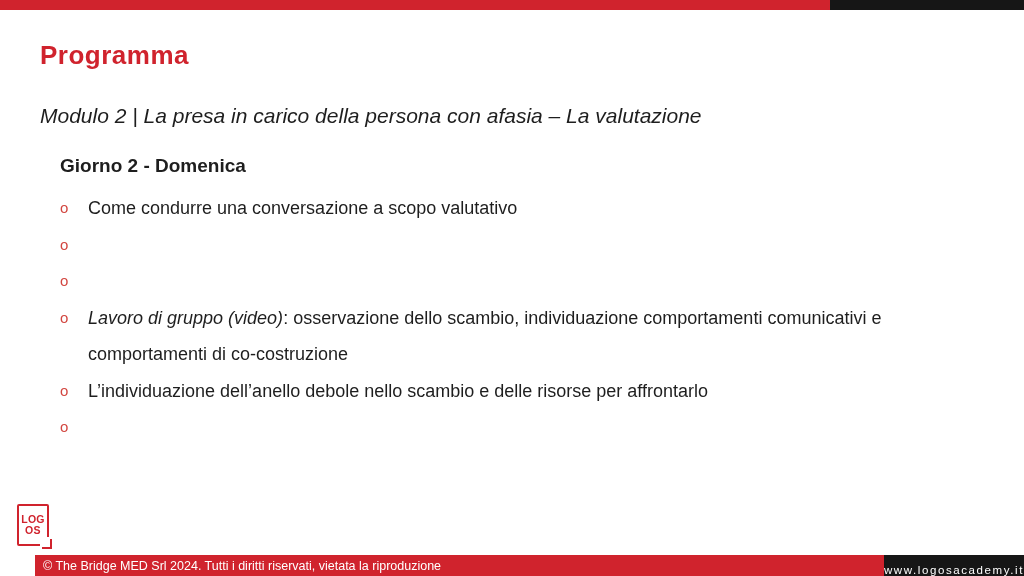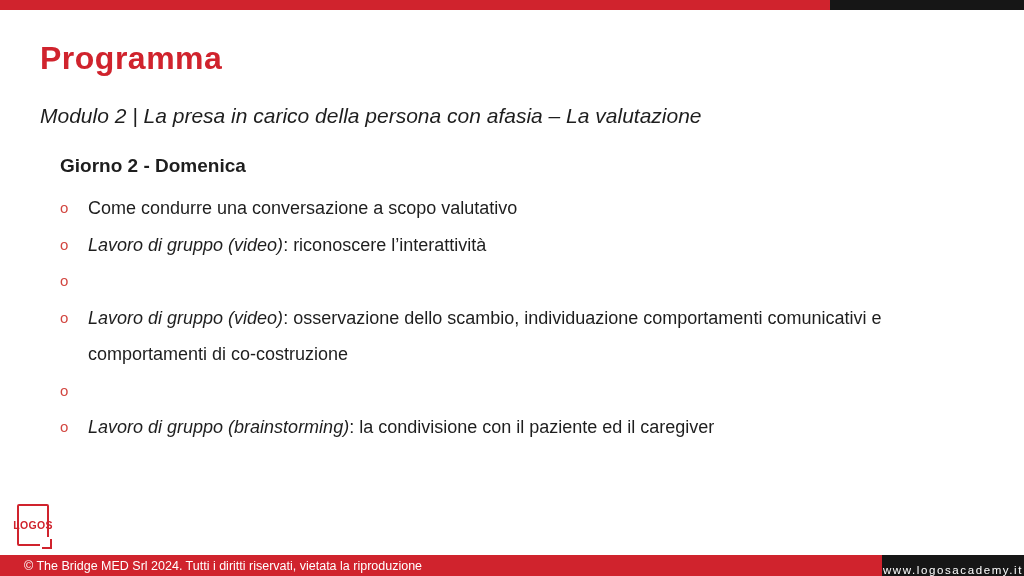--- a/index.html
+++ b/index.html
@@ -20,21 +20,21 @@
   .slide{position:absolute;inset:0;}
 
   
   .topbar{position:absolute;top:0;left:0;width:1024px;height:10px;display:flex;}
   .topbar-red{width:830px;height:100%;background:var(--accent);}
   .topbar-black{flex:1;height:100%;background:var(--bar-black);}
 
   
   .title{
     position:absolute;left:40px;top:40px;
-    font-size:32px;font-weight:800;letter-spacing:0.5px;
+    font-size:26px;font-weight:800;letter-spacing:0.5px;
     color:var(--accent);
   }
   .subtitle{
     position:absolute;left:40px;top:104px;width:900px;
     font-size:21px;font-style:italic;color:var(--text);
   }
 
   
   .content{position:absolute;left:60px;top:155px;width:905px;}
   .heading{font-size:19px;font-weight:700;color:var(--text);}
@@ -46,38 +46,38 @@
   .marker{
     flex:0 0 28px;width:28px;
     color:var(--marker);font-size:15px;line-height:36.5px;
   }
   .btext em{font-style:italic;}
 
   
   .logo{
     position:absolute;left:17px;top:504px;width:32px;height:42px;
     border:2.5px solid var(--accent);border-radius:2px;
-    display:flex;flex-direction:row;align-items:center;justify-content:center;
+    display:flex;flex-direction:column;align-items:center;justify-content:center;
     color:var(--accent);font-weight:800;font-size:10.5px;line-height:11px;
     letter-spacing:0.3px;
   }
   .logo .notch-mask{
     position:absolute;right:-3px;bottom:-3px;width:10px;height:10px;background:#ffffff;
   }
   .logo .notch{
     position:absolute;right:-4.5px;bottom:-4.5px;width:10px;height:10px;
     border-right:2.5px solid var(--accent);border-bottom:2.5px solid var(--accent);
   }
   .logo-line{position:relative;z-index:2;}
 
   
   .footer{position:absolute;left:0;bottom:0;width:1024px;height:21px;display:flex;}
   .footer-red{
     width:882px;height:100%;background:var(--accent);
-    display:flex;align-items:center;padding-left:24px;
+    display:flex;align-items:center;padding-left:8px;margin-left:35px;
   }
   .footer-red span{color:#ffffff;font-size:12.5px;}
   .footer-black{
     flex:1;height:100%;background:var(--bar-black);
     display:flex;align-items:flex-end;justify-content:center;
   }
   .footer-black span{color:#ffffff;font-size:11.5px;letter-spacing:1.6px;}
 </style>
 </head>
 <body>
@@ -96,35 +96,34 @@
   <div class="content">
     <h2 class="heading">Giorno 2 - Domenica</h2>
 
     <ul class="bullets">
       <li>
         <span class="marker">o</span>
         <span class="btext"><em></em><span>Come condurre una conversazione a scopo valutativo</span></span>
       </li>
       <li>
         <span class="marker">o</span>
-        <span class="btext"><em>Lavoro di gruppo (video)</em><span>: riconoscere l’interattività</span></span>
       </li>
       <li>
         <span class="marker">o</span>
       </li>
       <li>
         <span class="marker">o</span>
         <span class="btext"><em>Lavoro di gruppo (video)</em><span>: osservazione dello scambio, individuazione comportamenti comunicativi e comportamenti di co-costruzione</span></span>
       </li>
       <li>
         <span class="marker">o</span>
+        <span class="btext"><em></em><span>L’individuazione dell’anello debole nello scambio e delle risorse per affrontarlo</span></span>
       </li>
       <li>
         <span class="marker">o</span>
-        <span class="btext"><em>Lavoro di gruppo (brainstorming)</em><span>: la condivisione con il paziente ed il caregiver</span></span>
       </li>
     </ul>
   </div>
 
   <div class="logo">
     <span class="logo-line">LOG</span>
     <span class="logo-line">OS</span>
     <span class="notch-mask"></span>
     <span class="notch"></span>
   </div>

